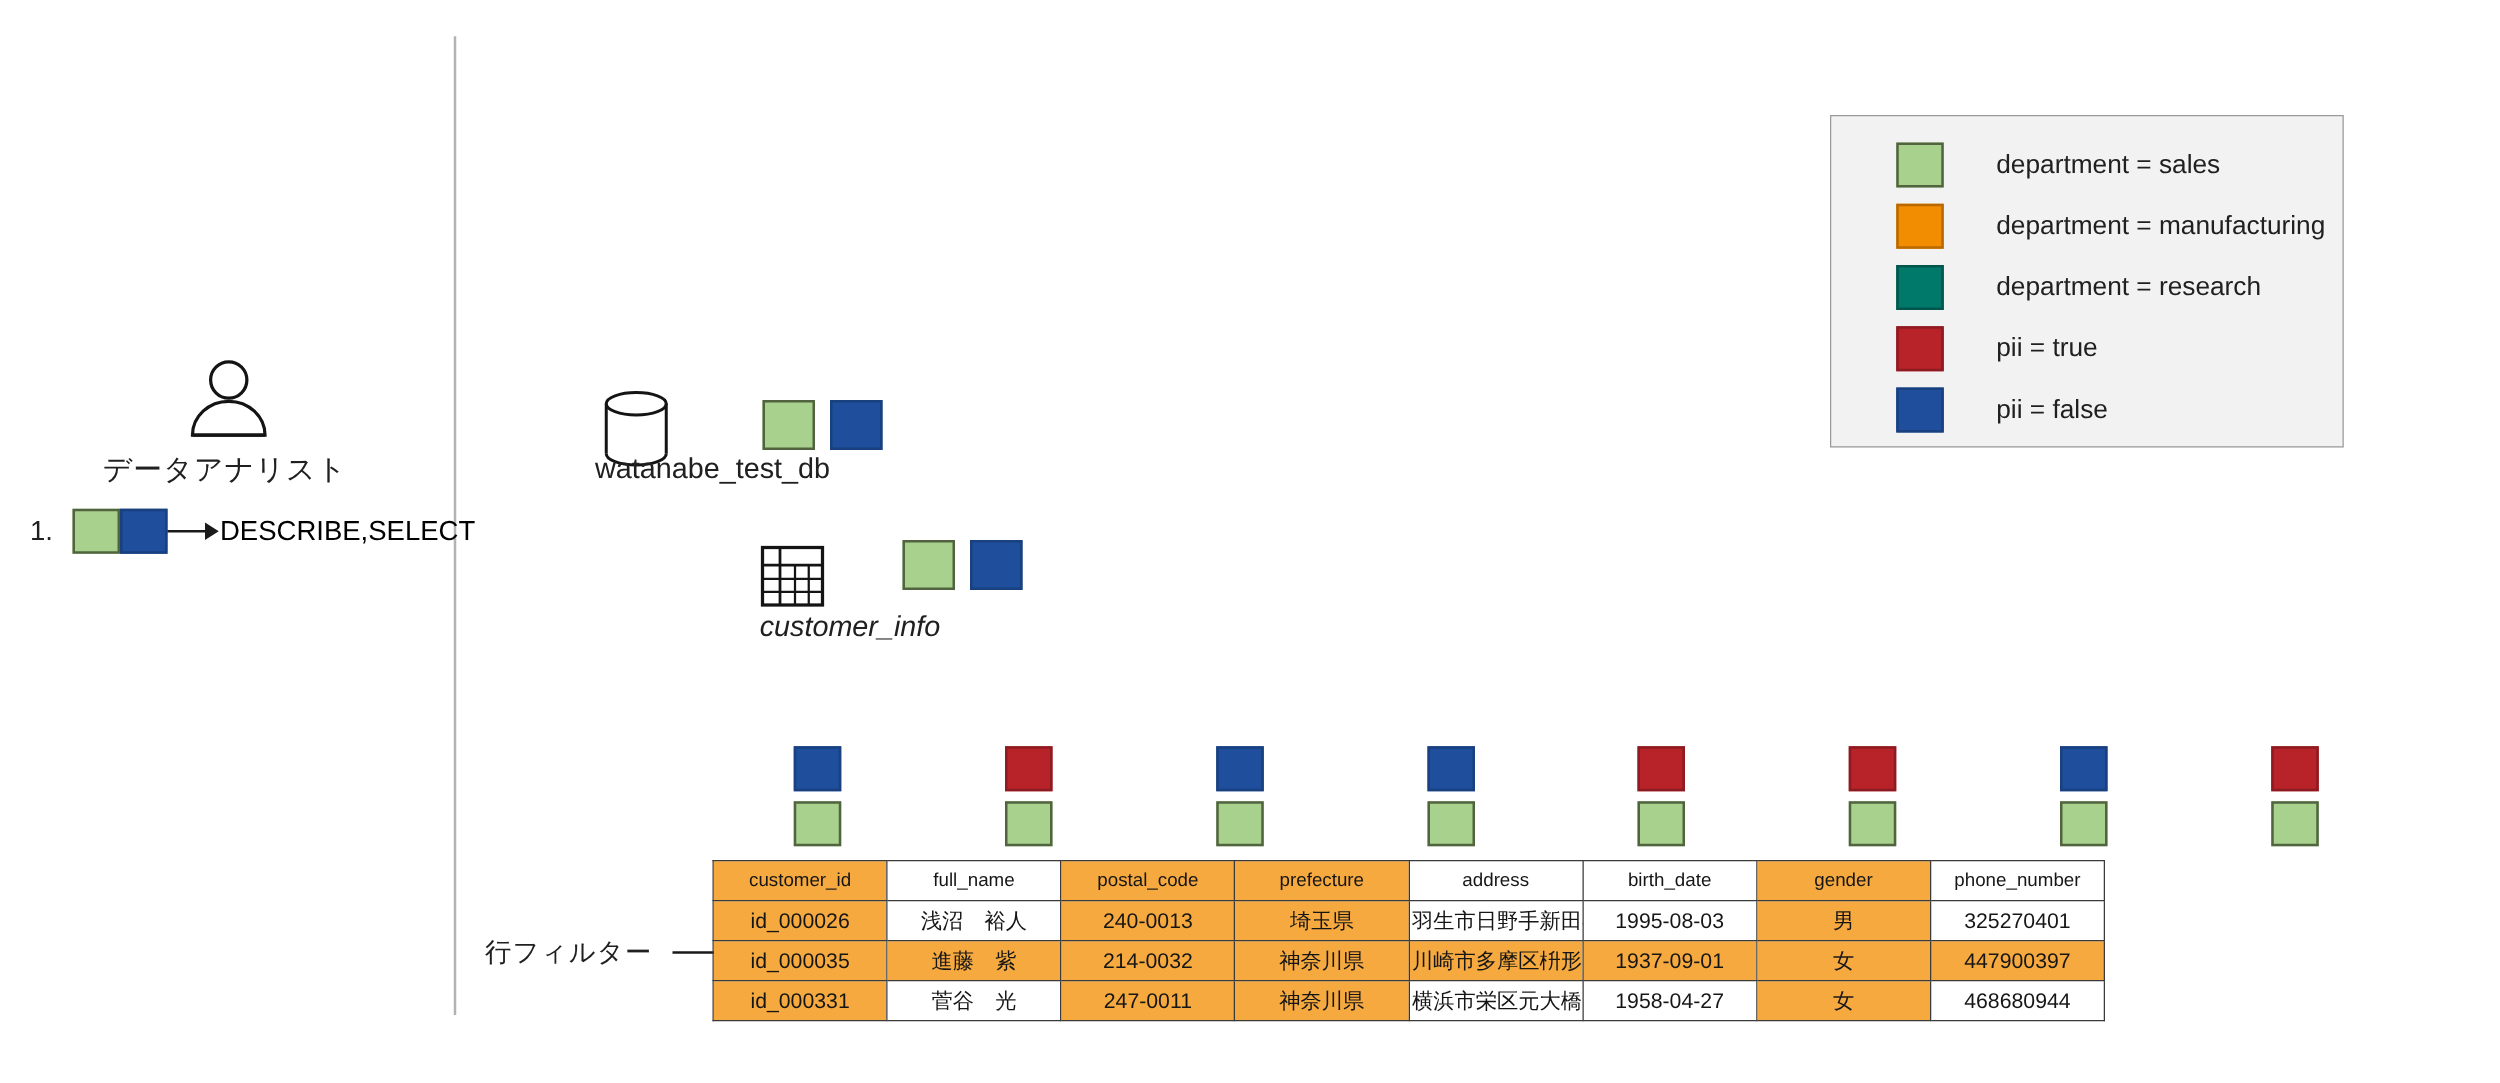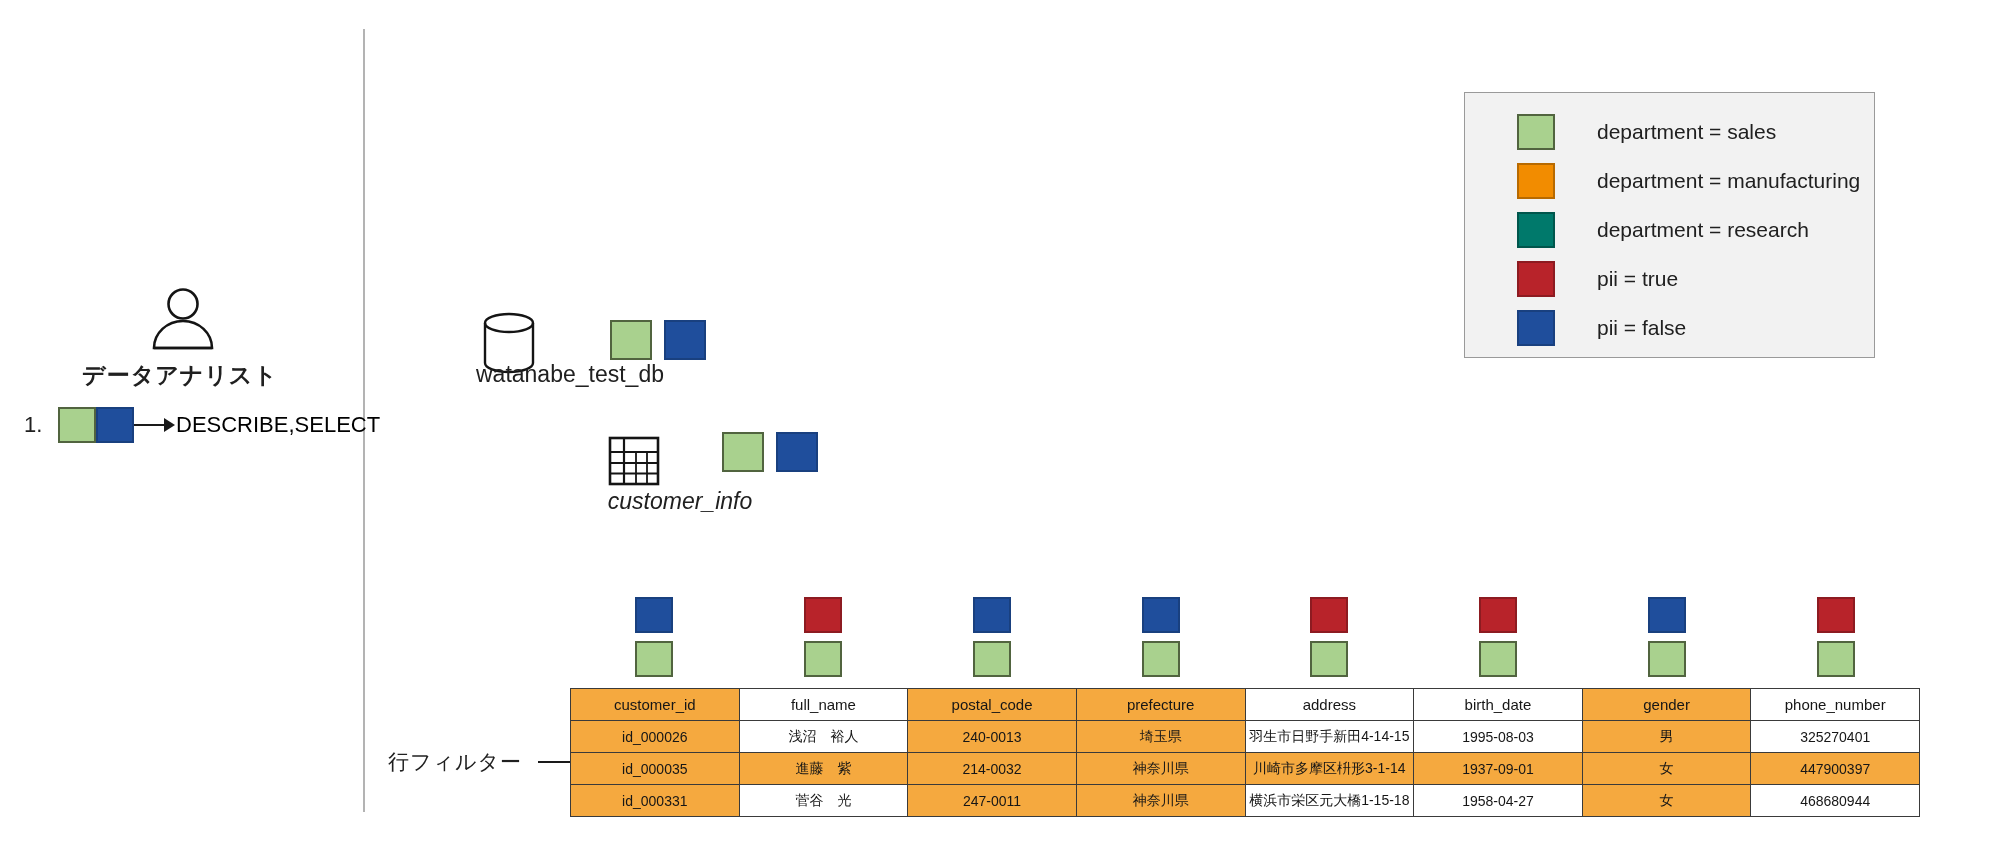--- a/index.html
+++ b/index.html
@@ -16,21 +16,21 @@
   
   .divider{
     position:absolute;left:363px;top:29px;width:2px;height:783px;
     background:#b3b3b3;
   }
 
   
   .persona-icon{position:absolute;left:145px;top:288px;width:76px;height:62px;}
   .persona-label{
     position:absolute;left:0px;top:360px;width:360px;
-    text-align:center;font-size:23px;letter-spacing:1px;color:#202020;font-weight:bold;
+    text-align:center;font-size:23px;letter-spacing:1px;color:#202020;
   }
   .perm-row{
     position:absolute;left:24px;top:405px;
     display:flex;align-items:center;height:40px;
   }
   .perm-num{font-size:22px;color:#202020;width:34px;}
   .sw{width:38px;height:36px;box-sizing:border-box;border:2px solid #575b4b;}
   .sw.green{background:#a9d18e;border-color:#51643f;}
   .sw.blue{background:#1f4e9c;border-color:#19407f;}
   .sw.red{background:#b8232a;border-color:#8d1b21;}
@@ -77,27 +77,27 @@
   .rowfilter .txt{font-size:21px;color:#202020;letter-spacing:1px;}
   .rowfilter .arr{position:relative;width:56px;height:18px;margin-left:16px;}
   .rowfilter .arr .shaft{position:absolute;left:0;top:8px;width:44px;height:2px;background:#1a1a1a;}
   .rowfilter .arr .head{
     position:absolute;left:40px;top:2px;width:0;height:0;
     border-left:13px solid #1a1a1a;border-top:7px solid transparent;border-bottom:7px solid transparent;
   }
 
   
   .dtable{
-    position:absolute;left:570px;top:688px;width:1350px;
+    position:absolute;left:570px;top:688px;width:1114px;
     border-collapse:collapse;table-layout:fixed;
   }
   .dtable td,.dtable th{
     border:1px solid #3a3a3a;
     height:31px;
-    font-size:14px;
+    font-size:17px;
     font-weight:normal;
     text-align:center;
     color:#161616;
     background:#ffffff;
     padding:0 2px;
     overflow:hidden;
     white-space:nowrap;
   }
   .dtable th{font-size:15px;}
   .hl{background:#f5a93f !important;}

